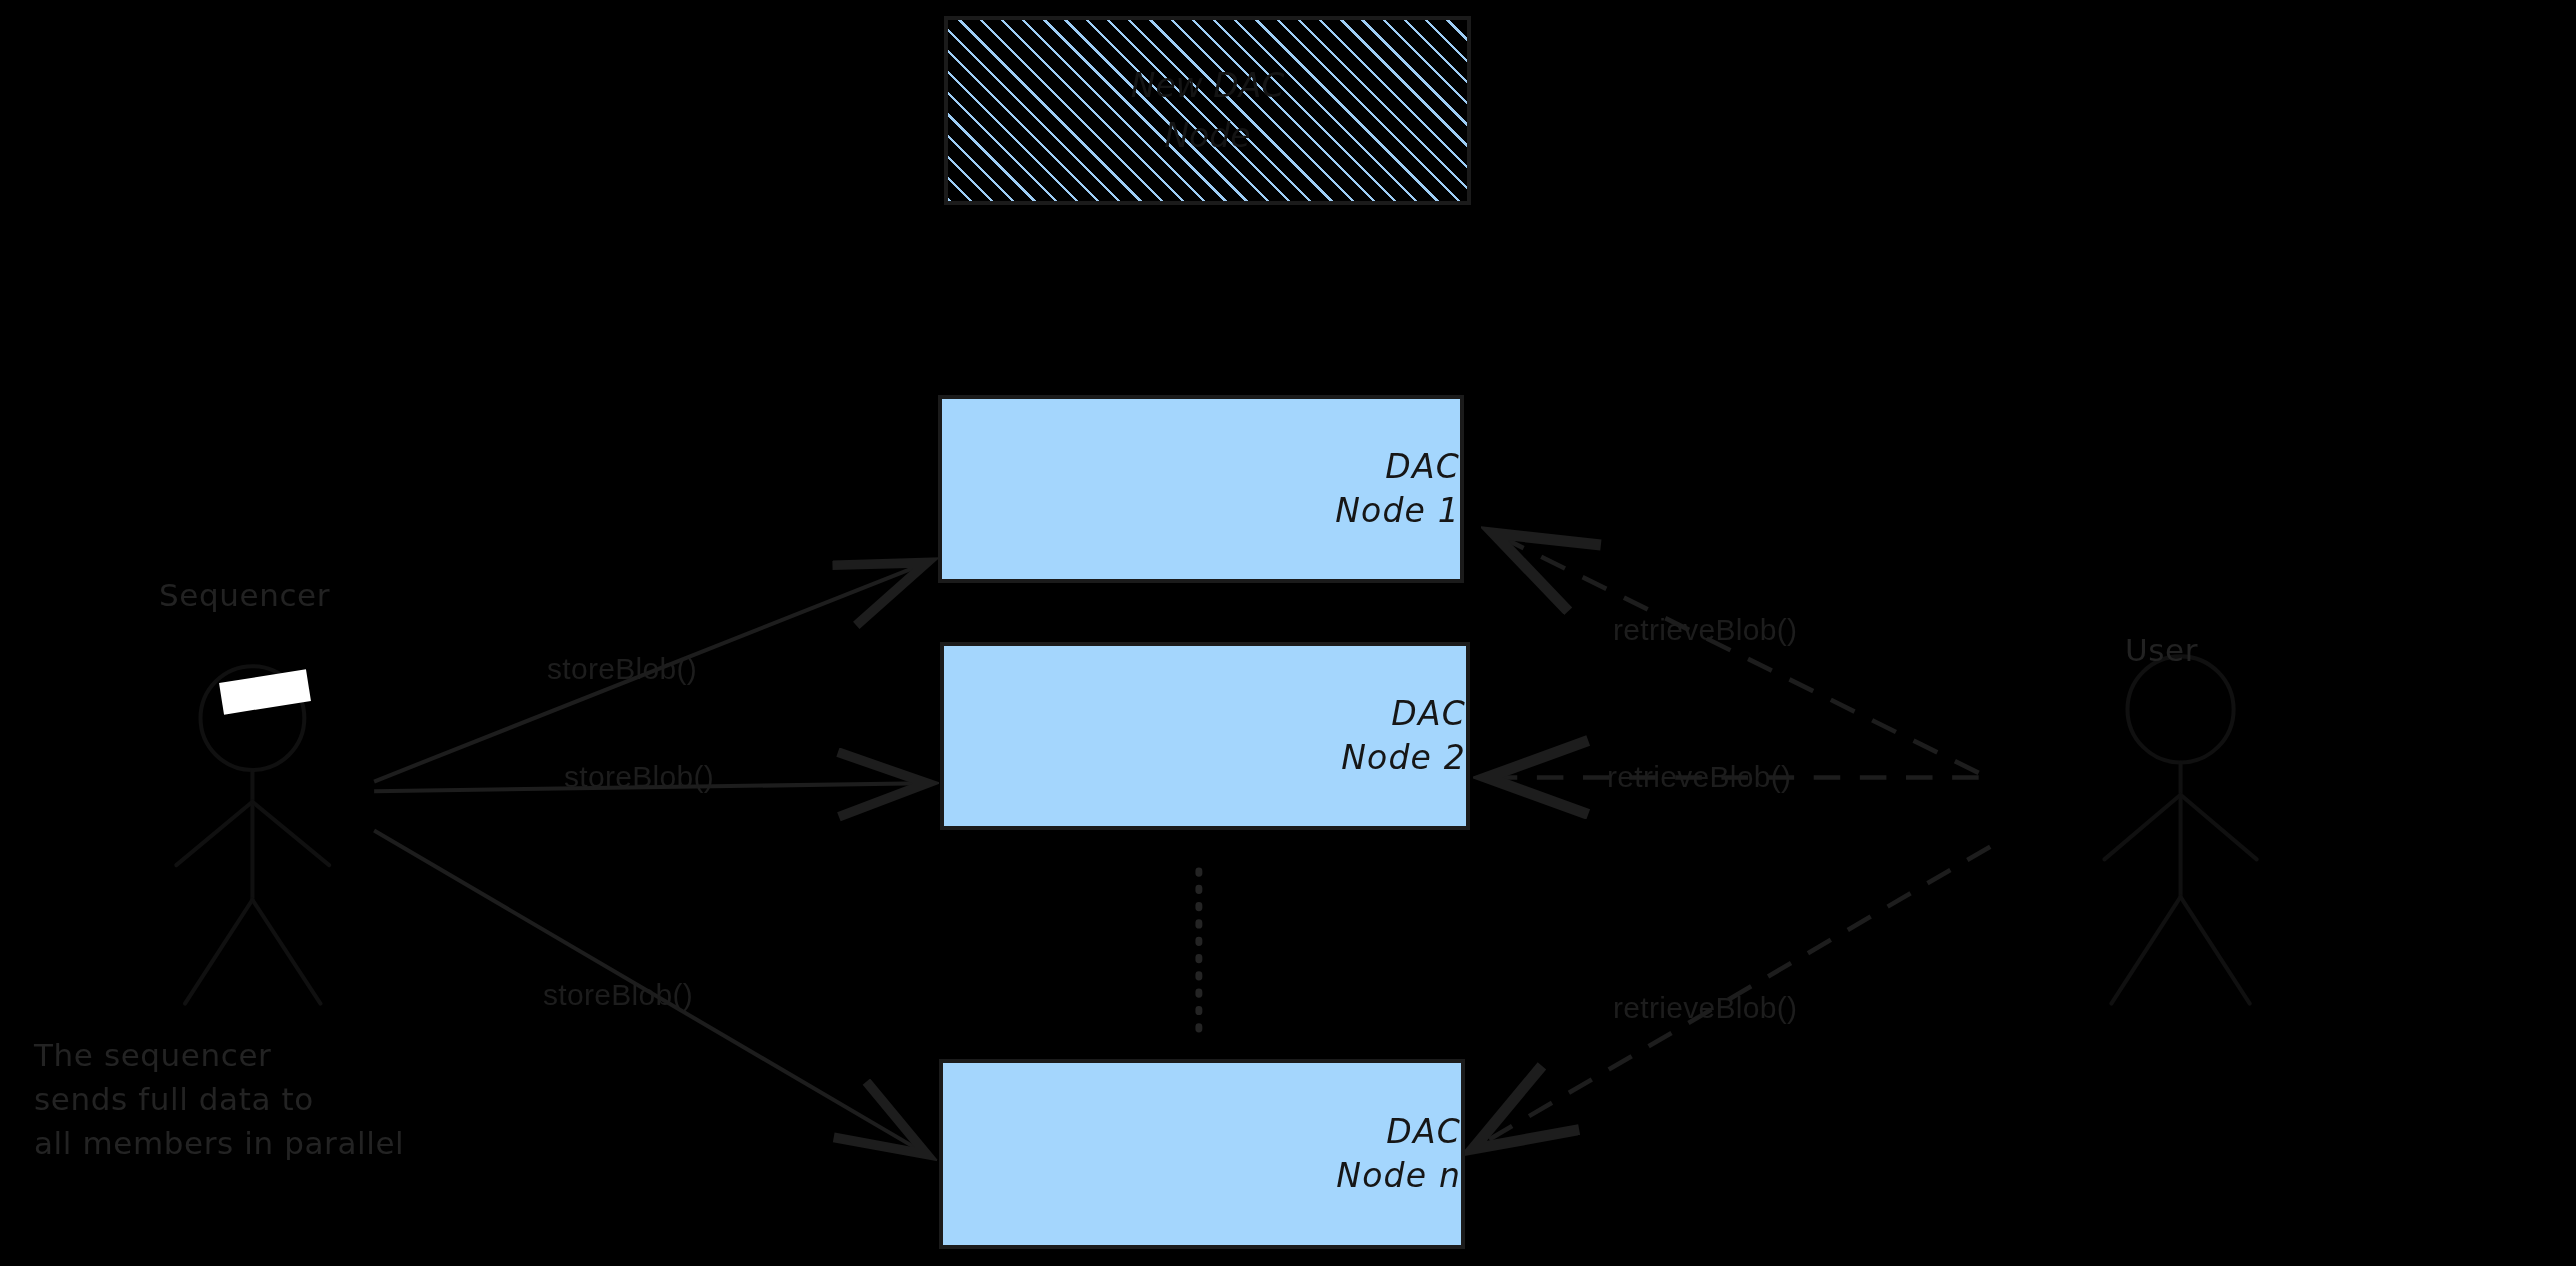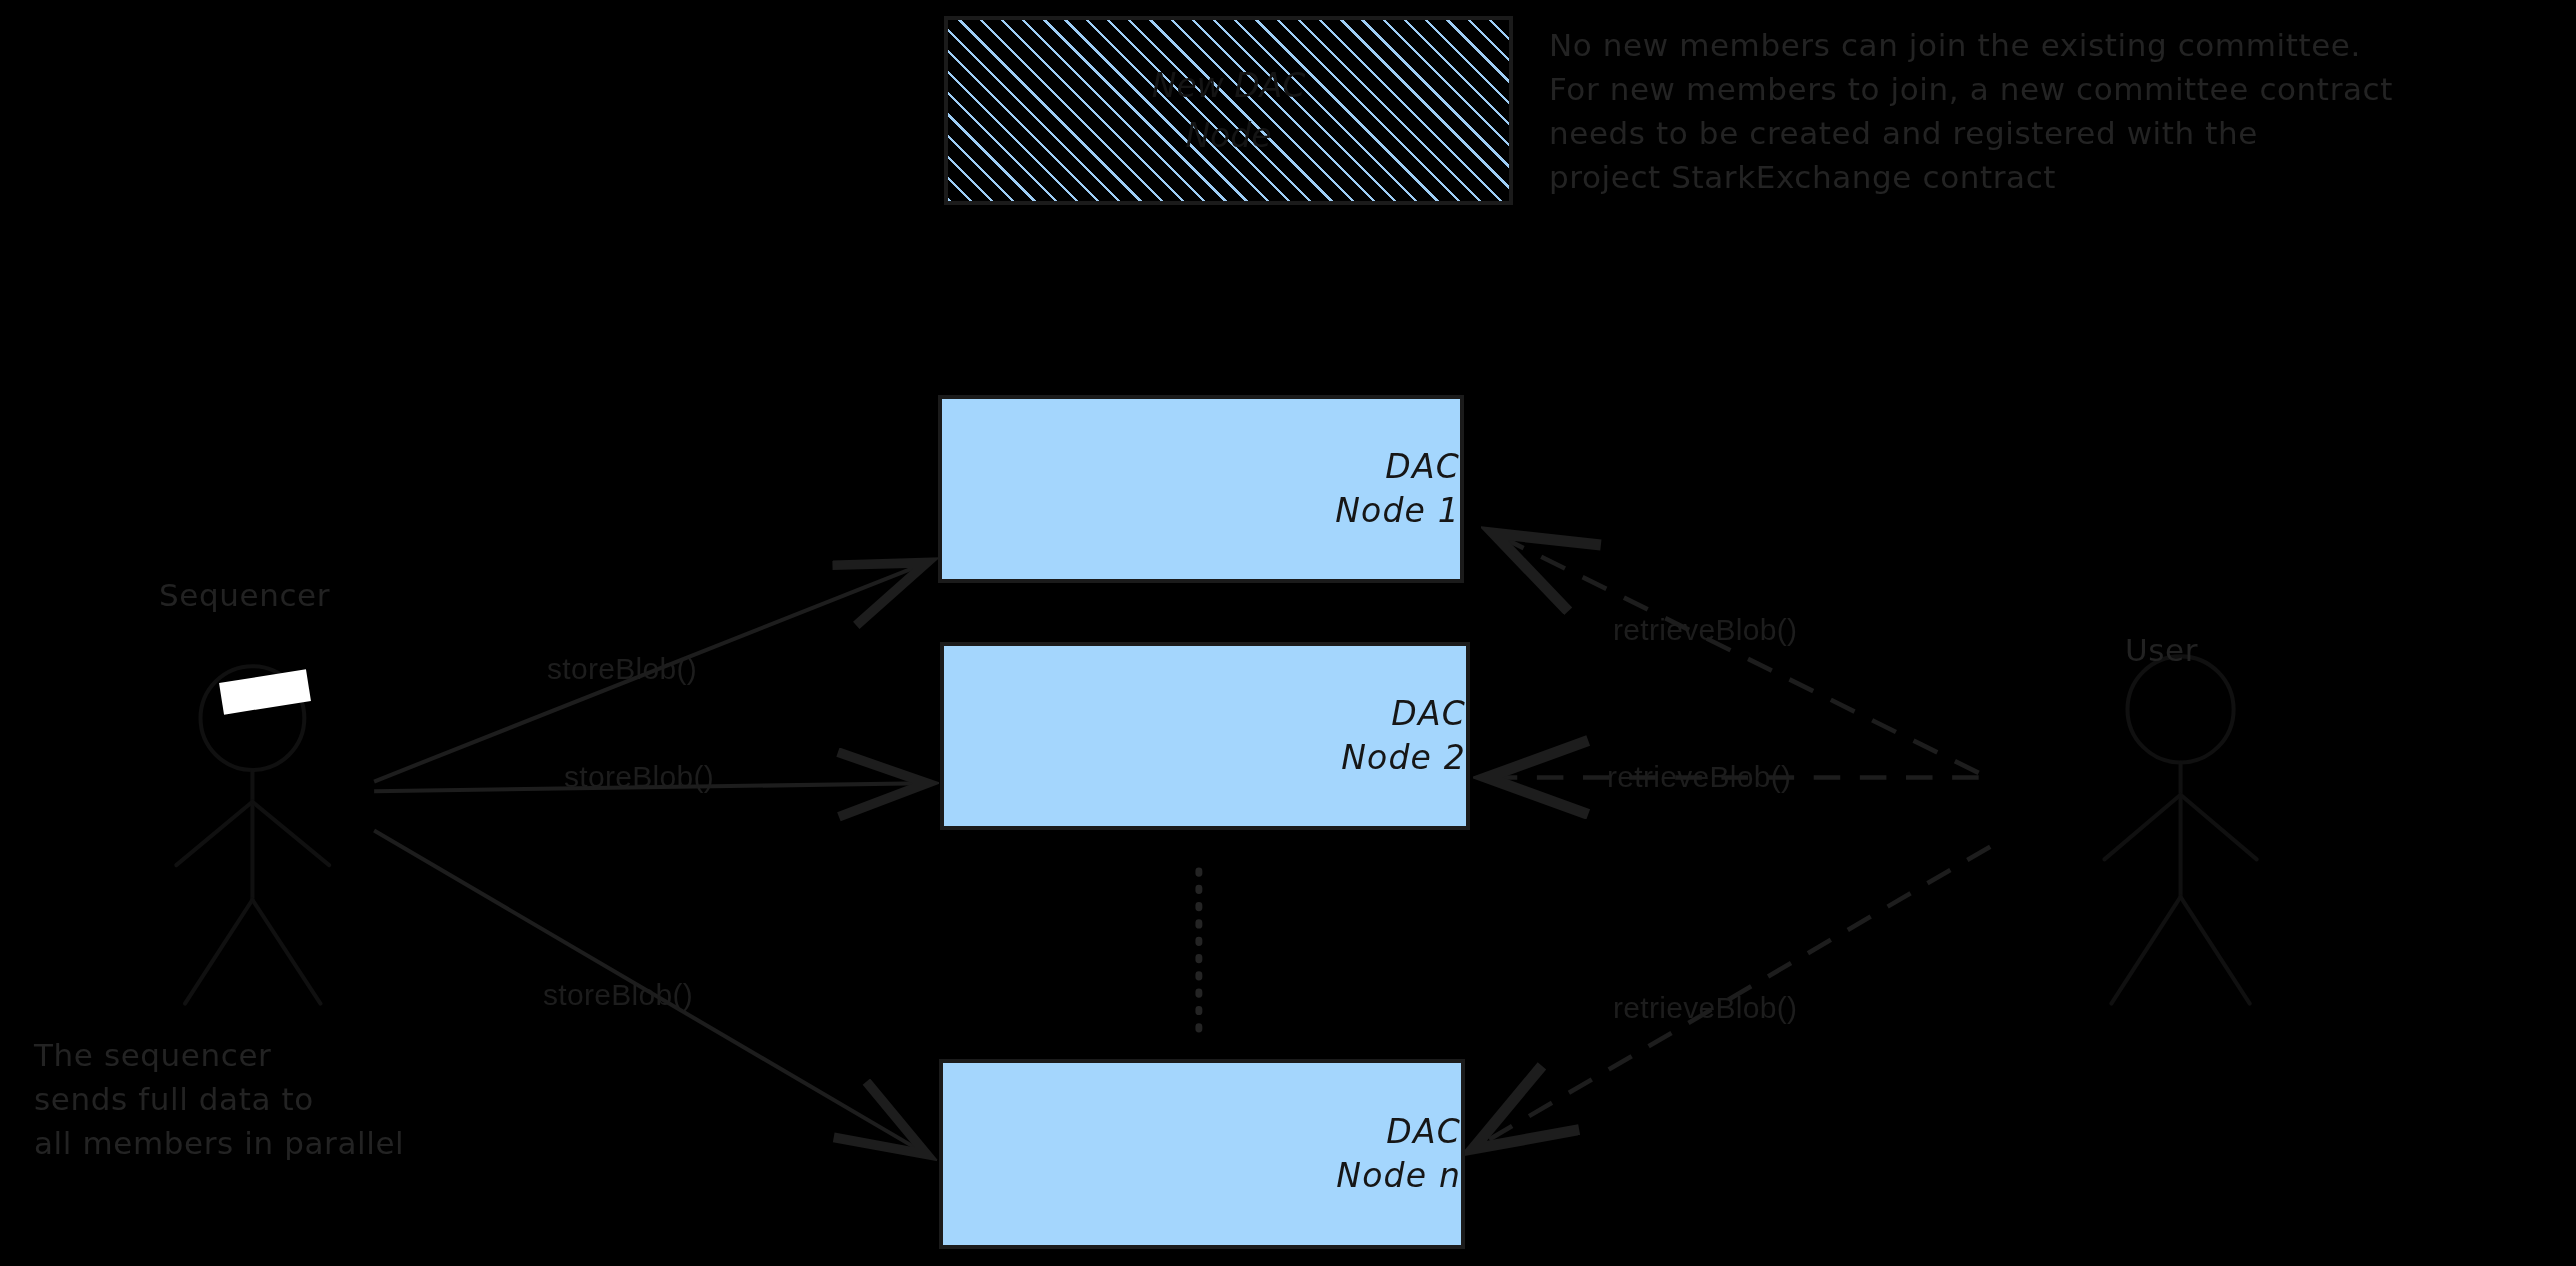--- a/index.html
+++ b/index.html
@@ -143,21 +143,21 @@
 
     <line x1="3430" y1="1340" x2="2596" y2="928" stroke="#1d1d1d" stroke-width="8" stroke-dasharray="46 34" marker-end="url(#dash-head)"></line>
 
     <line x1="3430" y1="1348" x2="2585" y2="1348" stroke="#1d1d1d" stroke-width="8" stroke-dasharray="46 34" marker-end="url(#dash-head)"></line>
 
     <line x1="3450" y1="1468" x2="2560" y2="1988" stroke="#1d1d1d" stroke-width="8" stroke-dasharray="46 34" marker-end="url(#dash-head)"></line>
 
     <line x1="2078" y1="1510" x2="2078" y2="1790" stroke="#242424" stroke-width="12" stroke-linecap="round" stroke-dasharray="4 26"></line>
   </svg>
 
-  <div class="hatch-box" style="left:944px; top:16px; width:569px; height:189px;">
+  <div class="hatch-box" style="left:944px; top:16px; width:527px; height:189px;">
     <span class="hatch-line">New DAC</span>
     <span class="hatch-line">Node</span>
   </div>
 
   <div class="node-box" style="left:938px; top:395px; width:526px; height:188px;">
     <span class="node-line">DAC</span>
     <span class="node-line">Node 1</span>
   </div>
 
   <div class="node-box" style="left:940px; top:642px; width:530px; height:188px;">
@@ -181,24 +181,20 @@
   <div class="edge-label" style="left:564px; top:760px;">storeBlob()</div>
 
   <div class="edge-label" style="left:543px; top:978px;">storeBlob()</div>
 
   <div class="edge-label" style="left:1613px; top:613px;">retrieveBlob()</div>
 
   <div class="edge-label" style="left:1607px; top:760px;">retrieveBlob()</div>
 
   <div class="edge-label" style="left:1613px; top:991px;">retrieveBlob()</div>
 
-  <div class="note" style="left:1549px; top:23px; width:900px;">No new members can join the existing committee.
-For new members to join, a new committee contract
-needs to be created and registered with the
-project StarkExchange contract</div>
 
 
   <div class="note" style="left:34px; top:1033px; width:404px;">The sequencer
 sends full data to
 all members in parallel</div>
 
 </div>
 
 
 </body></html>

